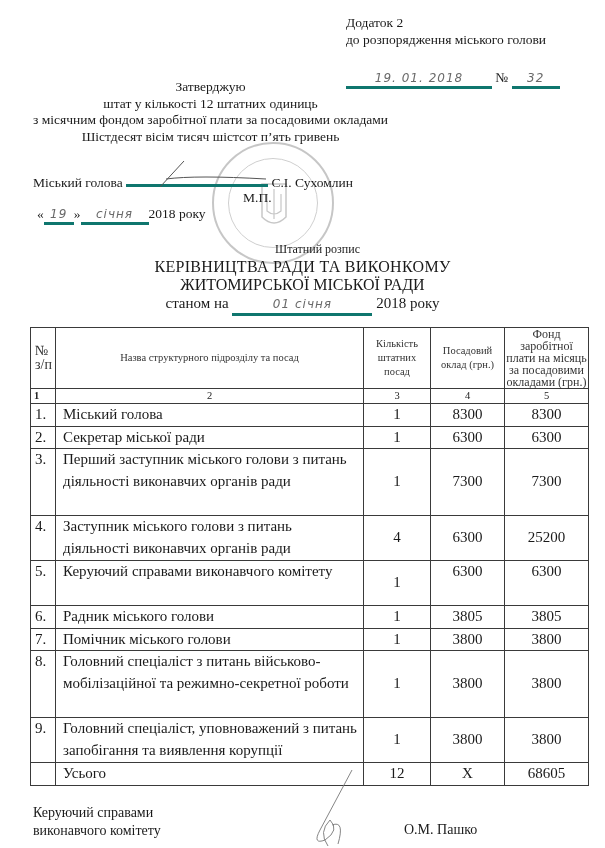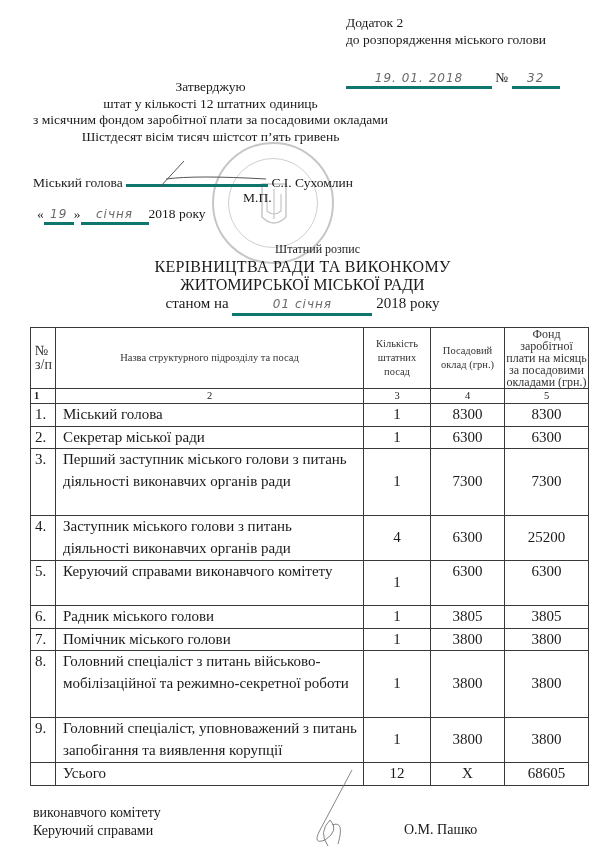--- a/index.html
+++ b/index.html
@@ -199,16 +199,16 @@
     <td class="c">X</td>
     <td class="c">68605</td>
   </tr>
 </tbody>
   </table>
 
 <svg class="abs" style="left:310px; top:770px;" width="50" height="78">
   <path d="M42 0 L10 60 Q2 75 15 70 Q30 60 20 50 Q8 62 18 76 M22 55 Q35 50 28 74" fill="none" stroke="#777" stroke-width="0.9"></path>
 </svg>
 <div class="abs" id="footer-left">
+  <div>Керуючий справами</div>
   <div>виконавчого комітету</div>
-  <div>Керуючий справами</div>
 </div>
 <div class="abs" id="footer-name">О.М. Пашко</div>
 
 </body></html>

